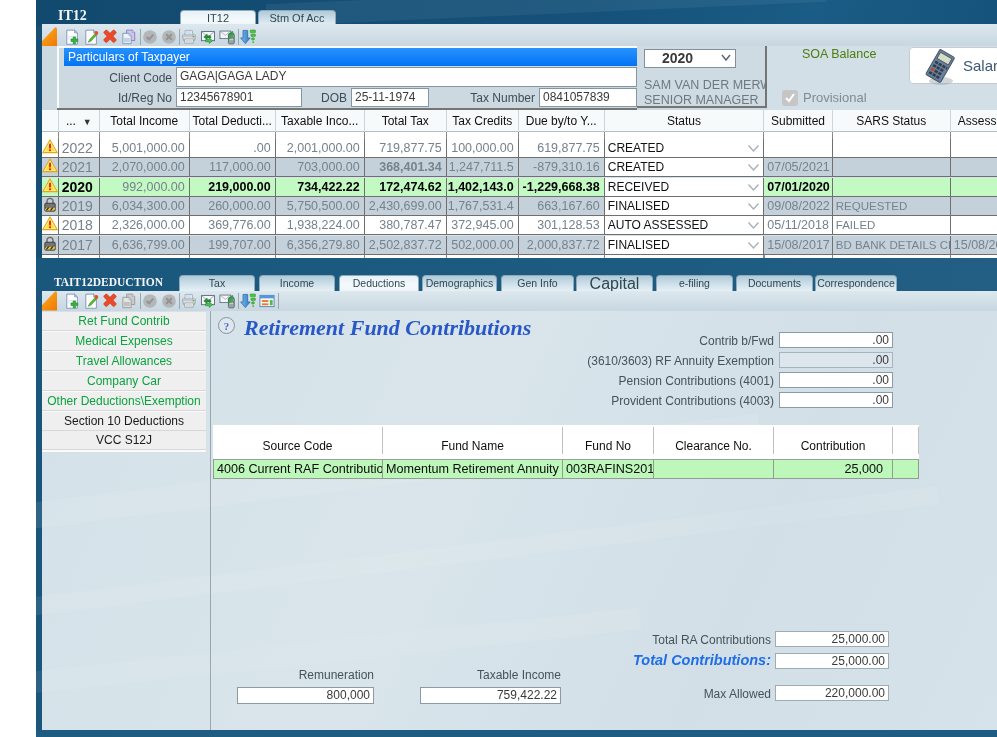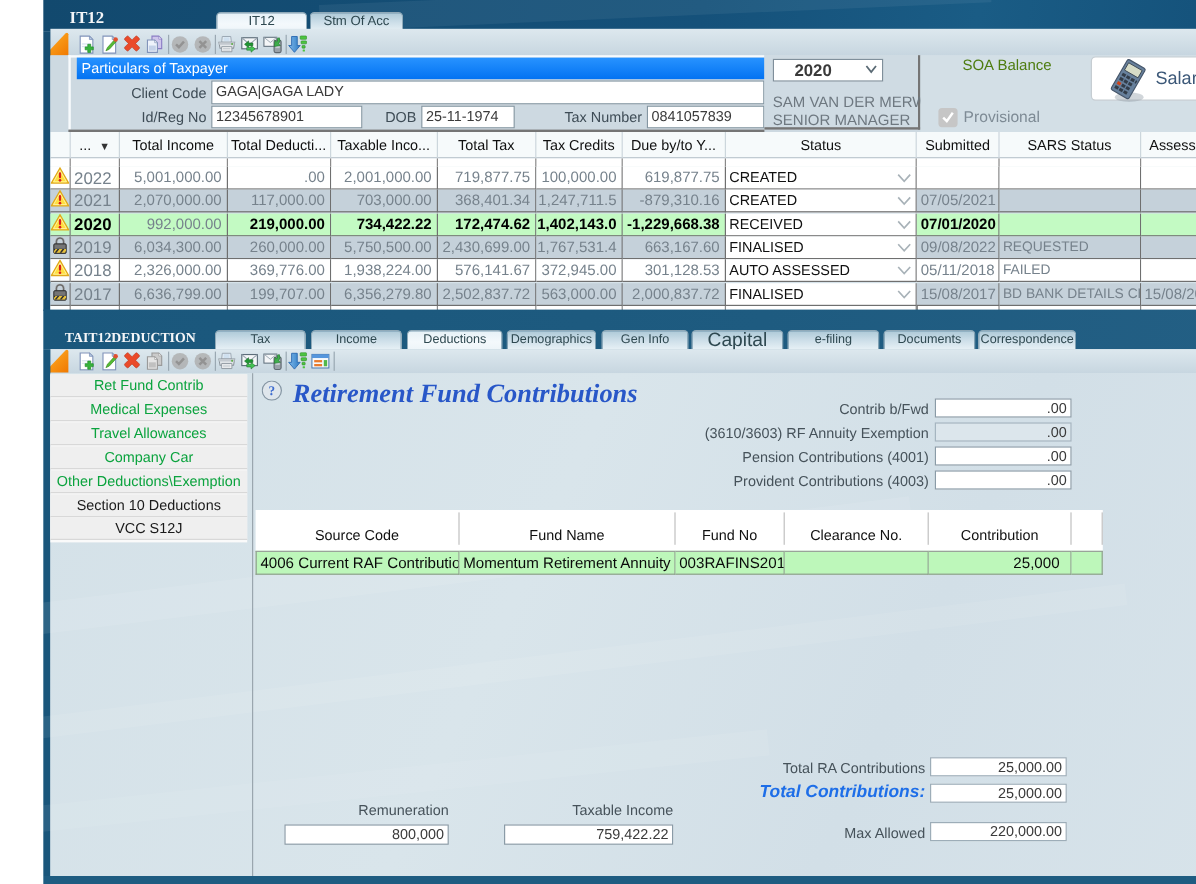--- a/index.html
+++ b/index.html
@@ -283,21 +283,21 @@
         <div class="cell iconcell rdark" style="left:0px; width:16.75px; text-align:center;"><svg width="16" height="15" viewBox="0 0 16 15">
             <path d="M8 1 L15.2 13.6 L0.8 13.6 Z" fill="#ffdf3f" stroke="#e0a81c" stroke-width="1.1"></path>
             <path d="M8 3 L13.4 12.5 L2.6 12.5 Z" fill="none" stroke="#fff2a0" stroke-width="0.8"></path>
             <rect x="7.1" y="4.6" width="1.8" height="5" rx="0.9" fill="#d81f1f"></rect>
             <circle cx="8" cy="11.3" r="1.1" fill="#d81f1f"></circle>
           </svg></div>
         <div class="cell txt rdark" style="left:16.75px; width:41px; font-size:14px;">2021</div>
         <div class="cell num rdark" style="left:57.75px; width:90px;">2,070,000.00</div>
         <div class="cell num rdark" style="left:147.75px; width:86px;">117,000.00</div>
         <div class="cell num rdark" style="left:233.75px; width:89px;">703,000.00</div>
-        <div class="cell num rdark" style="left:322.75px; width:82px;">368,401.34</div>
+        <div class="cell num rdark" style="left:322.75px; width:82px;font-weight:bold;">368,401.34</div>
         <div class="cell num rdark" style="left:404.75px; width:72px;">1,247,711.5</div>
         <div class="cell num rdark" style="left:476.75px; width:86px;">-879,310.16</div>
         <div class="cell txt statuscell" style="left:562.75px; width:159.5px;">CREATED<svg class="chev" width="13" height="9" viewBox="0 0 13 9">
             <path d="M1.5 1.5 L6.5 7 L11.5 1.5" stroke="#a8b2b8" stroke-width="1.4" fill="none"></path>
           </svg></div>
         <div class="cell txt rdark" style="left:722.25px; width:68.5px; font-size:12.5px;">07/05/2021</div>
         <div class="cell txt rdark" style="left:790.75px; width:118px; font-size:11.5px;"></div>
         <div class="cell txt rdark" style="left:908.75px; width:67px; font-size:12.5px;"></div>
         <div class="cell txt rdark" style="left:975.75px; width:15.25px; border-right:none;"></div>
       </div>
@@ -351,21 +351,21 @@
         <div class="cell iconcell rlight" style="left:0px; width:16.75px; text-align:center;"><svg width="16" height="15" viewBox="0 0 16 15">
             <path d="M8 1 L15.2 13.6 L0.8 13.6 Z" fill="#ffdf3f" stroke="#e0a81c" stroke-width="1.1"></path>
             <path d="M8 3 L13.4 12.5 L2.6 12.5 Z" fill="none" stroke="#fff2a0" stroke-width="0.8"></path>
             <rect x="7.1" y="4.6" width="1.8" height="5" rx="0.9" fill="#d81f1f"></rect>
             <circle cx="8" cy="11.3" r="1.1" fill="#d81f1f"></circle>
           </svg></div>
         <div class="cell txt rlight" style="left:16.75px; width:41px; font-size:14px;">2018</div>
         <div class="cell num rlight" style="left:57.75px; width:90px;">2,326,000.00</div>
         <div class="cell num rlight" style="left:147.75px; width:86px;">369,776.00</div>
         <div class="cell num rlight" style="left:233.75px; width:89px;">1,938,224.00</div>
-        <div class="cell num rlight" style="left:322.75px; width:82px;">576,141.67</div>
+        <div class="cell num rlight" style="left:322.75px; width:82px;">380,787.47</div>
         <div class="cell num rlight" style="left:404.75px; width:72px;">372,945.00</div>
         <div class="cell num rlight" style="left:476.75px; width:86px;">301,128.53</div>
         <div class="cell txt statuscell" style="left:562.75px; width:159.5px;">AUTO ASSESSED<svg class="chev" width="13" height="9" viewBox="0 0 13 9">
             <path d="M1.5 1.5 L6.5 7 L11.5 1.5" stroke="#a8b2b8" stroke-width="1.4" fill="none"></path>
           </svg></div>
         <div class="cell txt rlight" style="left:722.25px; width:68.5px; font-size:12.5px;">05/11/2018</div>
         <div class="cell txt rlight" style="left:790.75px; width:118px; font-size:11.5px;">FAILED</div>
         <div class="cell txt rlight" style="left:908.75px; width:67px; font-size:12.5px;"></div>
         <div class="cell txt rlight" style="left:975.75px; width:15.25px; border-right:none;">02</div>
       </div>
@@ -376,21 +376,21 @@
             <rect x="1.8" y="6.2" width="10.4" height="8" rx="1" fill="#5e5e5e" stroke="#333" stroke-width="0.8"></rect>
             <rect x="2.6" y="7" width="8.8" height="3" fill="#757575"></rect>
             <path d="M2 10.6 h10 v3 h-10z" fill="#e8c23c"></path>
             <path d="M2.5 13.6 l2.4 -3 h1.6 l-2.4 3z M6.7 13.6 l2.4 -3 h1.6 l-2.4 3z M10.9 13.6 l1.1 -1.4 v1.4z M2 12.2 l1.3 -1.6 h-1.3z" fill="#2e2e2e"></path>
           </svg></div>
         <div class="cell txt rdark" style="left:16.75px; width:41px; font-size:14px;">2017</div>
         <div class="cell num rdark" style="left:57.75px; width:90px;">6,636,799.00</div>
         <div class="cell num rdark" style="left:147.75px; width:86px;">199,707.00</div>
         <div class="cell num rdark" style="left:233.75px; width:89px;">6,356,279.80</div>
         <div class="cell num rdark" style="left:322.75px; width:82px;">2,502,837.72</div>
-        <div class="cell num rdark" style="left:404.75px; width:72px;">563,000.00</div>
+        <div class="cell num rdark" style="left:404.75px; width:72px;">502,000.00</div>
         <div class="cell num rdark" style="left:476.75px; width:86px;">2,000,837.72</div>
         <div class="cell txt statuscell" style="left:562.75px; width:159.5px;">FINALISED<svg class="chev" width="13" height="9" viewBox="0 0 13 9">
             <path d="M1.5 1.5 L6.5 7 L11.5 1.5" stroke="#a8b2b8" stroke-width="1.4" fill="none"></path>
           </svg></div>
         <div class="cell txt rdark" style="left:722.25px; width:68.5px; font-size:12.5px;">15/08/2017</div>
         <div class="cell txt rdark" style="left:790.75px; width:118px; font-size:11.5px;">BD BANK DETAILS CH</div>
         <div class="cell txt rdark" style="left:908.75px; width:67px; font-size:12.5px;">15/08/2017</div>
         <div class="cell txt rdark" style="left:975.75px; width:15.25px; border-right:none;">15</div>
       </div>
       <div class="row" style="top:254.8px; height:4px; background:#fff; overflow:hidden;">

